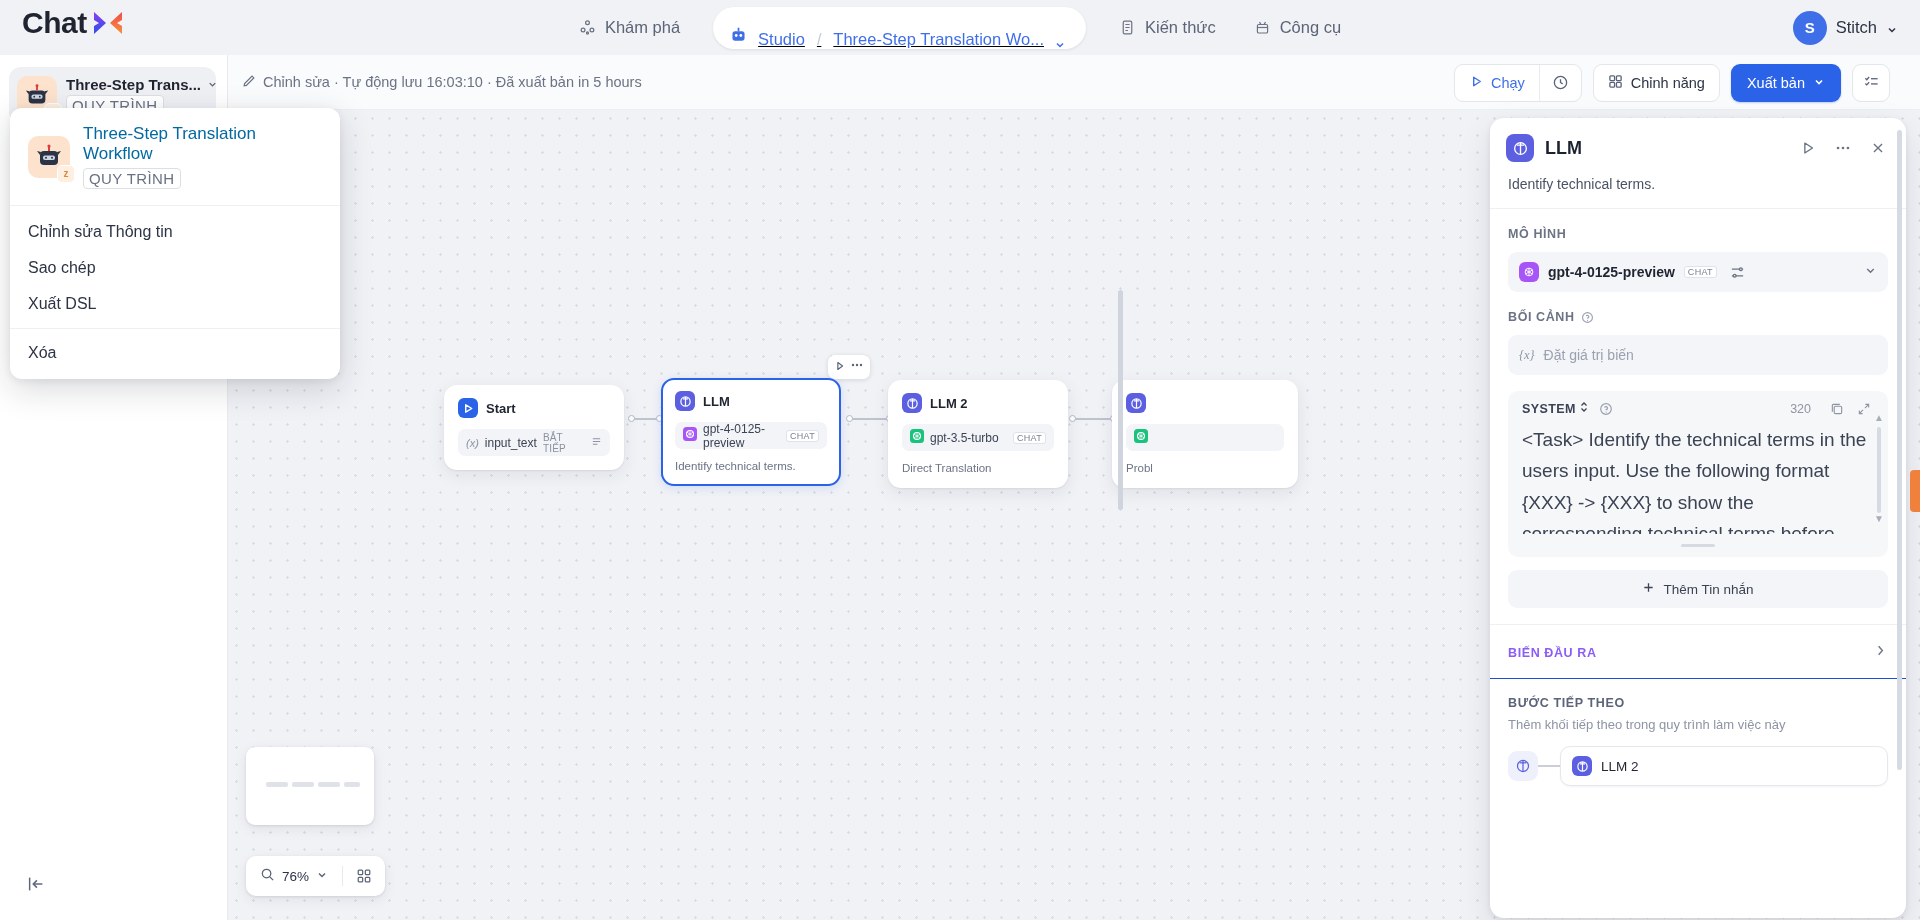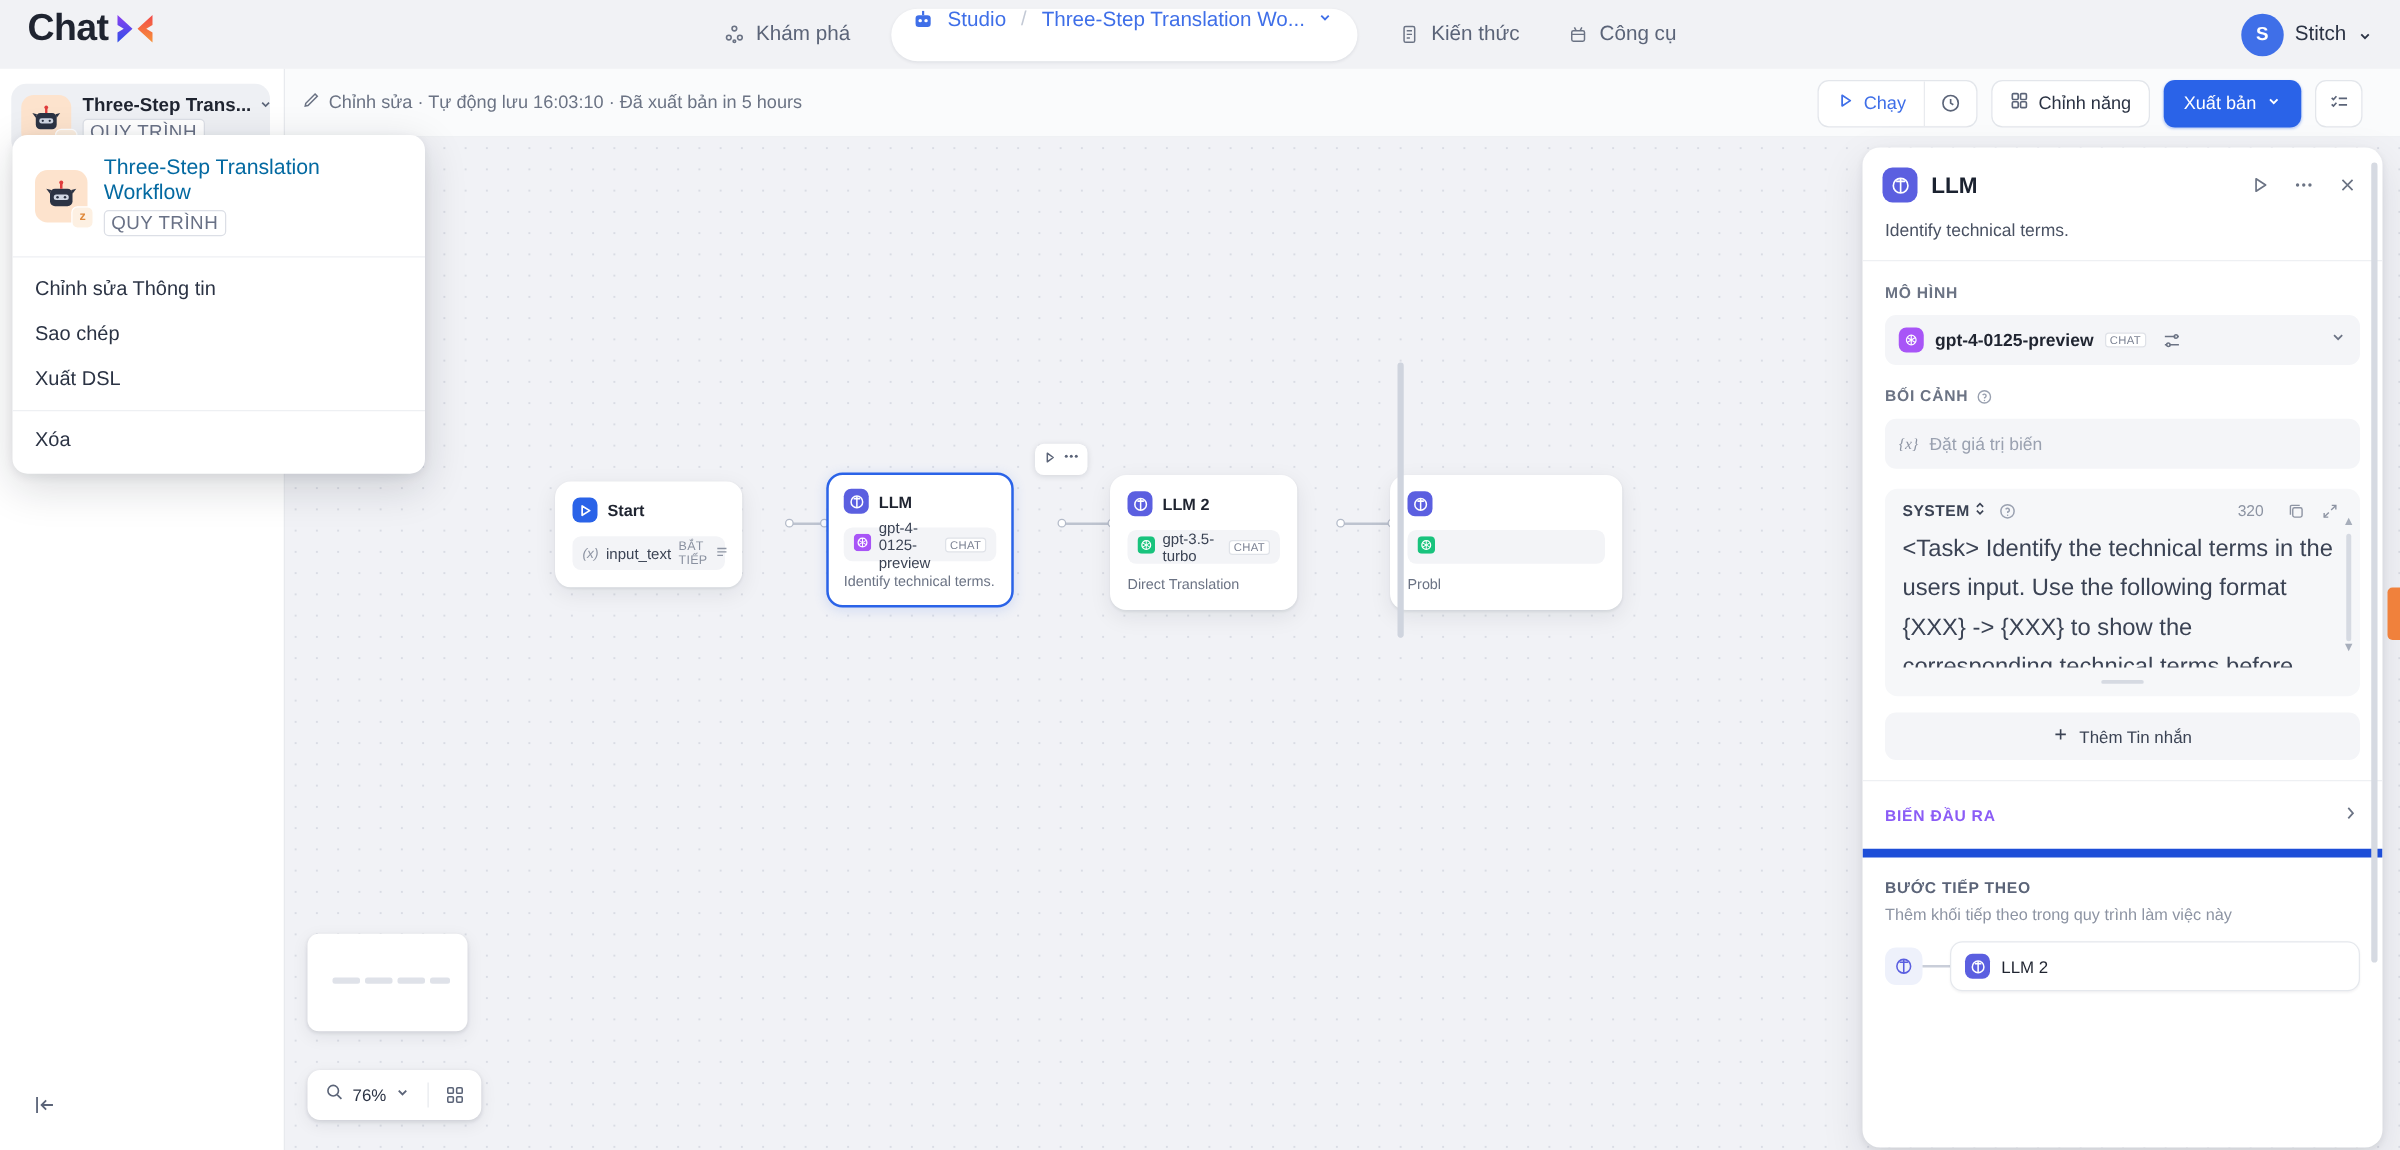--- a/index.html
+++ b/index.html
@@ -29,25 +29,25 @@
     position: absolute; left: 0; right: 0; top: 0; height: 55px;
     display: flex; align-items: center; justify-content: center; gap: 0px;
   }
   .nav-item {
     display: flex; align-items: center; gap: 9px;
     font-size: 16.5px; color: #5b6478; padding: 0 19px; height: 40px;
     cursor: pointer; white-space: nowrap;
   }
   .nav-item .ic { display: flex; align-items: center; }
   .studio-pill {
-    display: flex; align-items: flex-start; gap: 10px;
+    display: flex; align-items: flex-end; gap: 10px;
     background: #ffffff; border-radius: 22px; height: 42px;
     padding: 0 20px 0 16px; margin: 0 14px;
     box-shadow: 0 1px 3px rgba(16,24,40,.09);
-    cursor: pointer; white-space: nowrap;
+    cursor: pointer; white-space: nowrap; text-decoration: underline;
   }
   .studio-label { font-size: 16.5px; color: #3f6fe8; font-weight: 400; }
   .studio-sep { color: #c3c9d5; font-size: 16px; margin: 0 2px; }
   .studio-wf { font-size: 16.5px; color: #3f6fe8; }
   .chev { width: 12px; height: 12px; }
 
   .user-area {
     position: absolute; right: 22px; top: 0; height: 55px;
     display: flex; align-items: center; gap: 9px; cursor: pointer;
   }
@@ -171,21 +171,21 @@
     position: absolute; left: 228px; top: 110px; right: 0; bottom: 0;
     background-color: #f1f2f6;
     background-image: radial-gradient(circle, #d9dce4 1px, transparent 1.1px);
     background-size: 17px 17px;
     overflow: hidden;
   }
 
   .node {
     position: absolute; background: #fff; border-radius: 13px;
     box-shadow: 0 1px 2px rgba(16,24,40,.07), 0 5px 18px rgba(16,24,40,.08);
-    width: 150px; padding: 11px 12px 12px 12px;
+    width: 180px; padding: 11px 12px 12px 12px;
     border: 2px solid transparent;
   }
   .node.selected { border-color: #2a63e8; box-shadow: 0 2px 10px rgba(42,99,232,.16); }
   .node-head { display: flex; align-items: center; gap: 8px; }
   .node-ico {
     width: 20px; height: 20px; border-radius: 6px; flex: none;
     display: flex; align-items: center; justify-content: center;
   }
   .ico-start { background: #2a63e8; }
   .ico-llm { background: #5b5fe0; }
@@ -317,21 +317,21 @@
     background: #f4f5f8; display: flex; align-items: center; justify-content: center;
     gap: 8px; font-size: 13.5px; color: #3b4354; cursor: pointer;
   }
 
   .sec-row {
     margin-top: 16px; border-top: 1px solid #eef0f3;
     padding: 18px 18px 16px 18px; display: flex; align-items: center; cursor: pointer;
   }
   .sec-row-label { font-size: 12.5px; color: #8b5cf6; font-weight: 600; letter-spacing: .6px; flex: 1; }
 
-  .next-sec { border-top: 7px solid #1d4ed8; padding: 17px 18px 0 18px; }
+  .next-sec { border-top: 1px solid #1d4ed8; padding: 17px 18px 0 18px; }
   .next-title { font-size: 12.5px; color: #5b6478; font-weight: 600; letter-spacing: .6px; }
   .next-desc { margin-top: 7px; font-size: 13px; color: #8d94a3; }
   .next-node-row { margin-top: 14px; display: flex; align-items: center; gap: 0; }
   .next-start {
     width: 30px; height: 30px; border-radius: 9px; background: #eef1fb;
     display: flex; align-items: center; justify-content: center; flex: none;
   }
   .next-line { width: 22px; height: 1.5px; background: #c9ced9; }
   .next-card {
     flex: 1; background: #fff; border: 1px solid #e5e8ed; border-radius: 10px;

